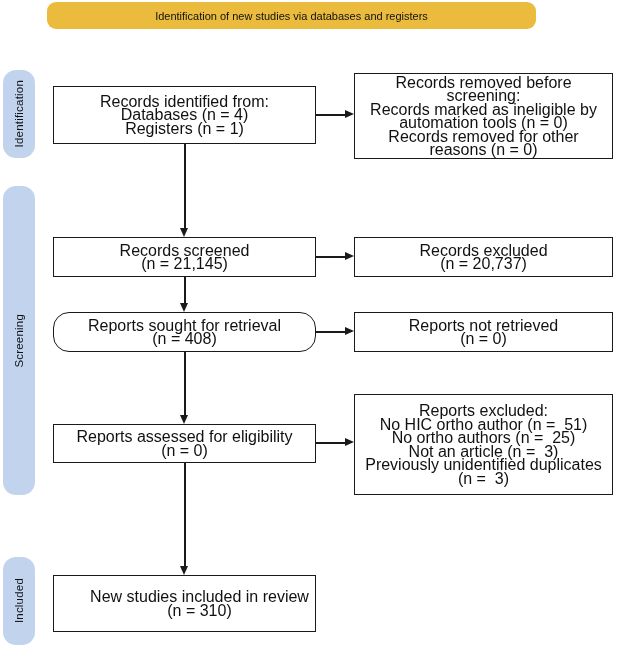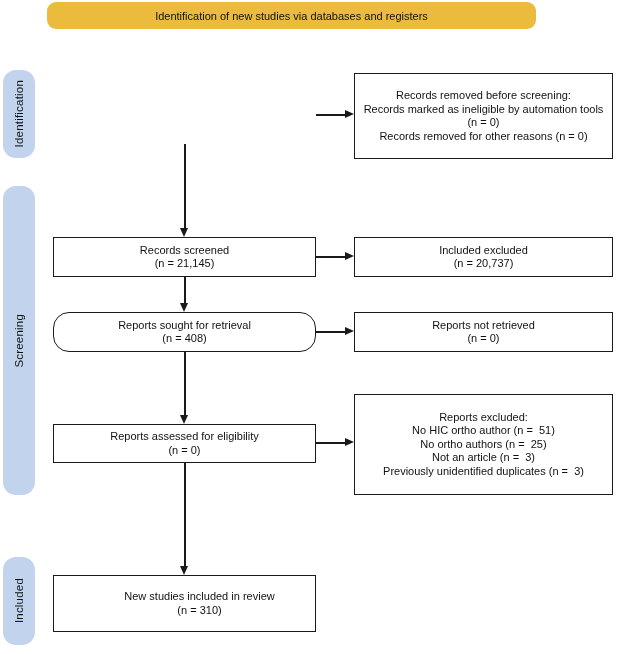--- a/index.html
+++ b/index.html
@@ -27,21 +27,21 @@
     writing-mode:vertical-rl;transform:rotate(180deg);
     font-size:11.5px;color:#111;letter-spacing:.2px;
   }
   #tab-identification{top:70px;height:88px;}
   #tab-screening{top:186px;height:309px;}
   #tab-included{top:557px;height:88px;}
   .box{
     position:absolute;box-sizing:border-box;background:var(--box-bg);
     border:1.5px solid var(--line);
     display:flex;flex-direction:column;justify-content:center;align-items:center;
-    text-align:center;font-size:11px;line-height:13.5px;padding:2px 4px;
+    text-align:center;font-size:16px;line-height:13.5px;padding:2px 4px;
   }
   .box .line{white-space:pre-wrap;}
   #b1{left:53px;top:86px;width:263px;height:58px;}
   #b2{left:354px;top:73px;width:259px;height:86px;}
   #b3{left:53px;top:237px;width:263px;height:40px;}
   #b4{left:354px;top:237px;width:259px;height:40px;}
   #b5{left:53px;top:312px;width:263px;height:40px;border-radius:16px;}
   #b6{left:354px;top:312px;width:259px;height:40px;}
   #b7{left:53px;top:424px;width:263px;height:39px;}
   #b8{left:354px;top:394px;width:259px;height:101px;}
@@ -71,34 +71,39 @@
   <div class="stage-tab" id="tab-identification">
     <span>Identification</span>
   </div>
   <div class="stage-tab" id="tab-screening">
     <span>Screening</span>
   </div>
   <div class="stage-tab" id="tab-included">
     <span>Included</span>
   </div>
 
+  <div class="box" id="b1">
+    <div class="line">Records identified from:</div>
+    <div class="line">Databases (n = 4)</div>
+    <div class="line">Registers (n = 1)</div>
+  </div>
 
   <div class="box" id="b2">
     <div class="line">Records removed before screening:</div>
     <div class="line">Records marked as ineligible by automation tools (n = 0)</div>
     <div class="line">Records removed for other reasons (n = 0)</div>
   </div>
 
   <div class="box" id="b3">
     <div class="line">Records screened</div>
     <div class="line">(n = 21,145)</div>
   </div>
 
   <div class="box" id="b4">
-    <div class="line">Included excluded</div>
+    <div class="line">Records excluded</div>
     <div class="line">(n = 20,737)</div>
   </div>
 
   <div class="box" id="b5">
     <div class="line">Reports sought for retrieval</div>
     <div class="line">(n = 408)</div>
   </div>
 
   <div class="box" id="b6">
     <div class="line">Reports not retrieved</div>

